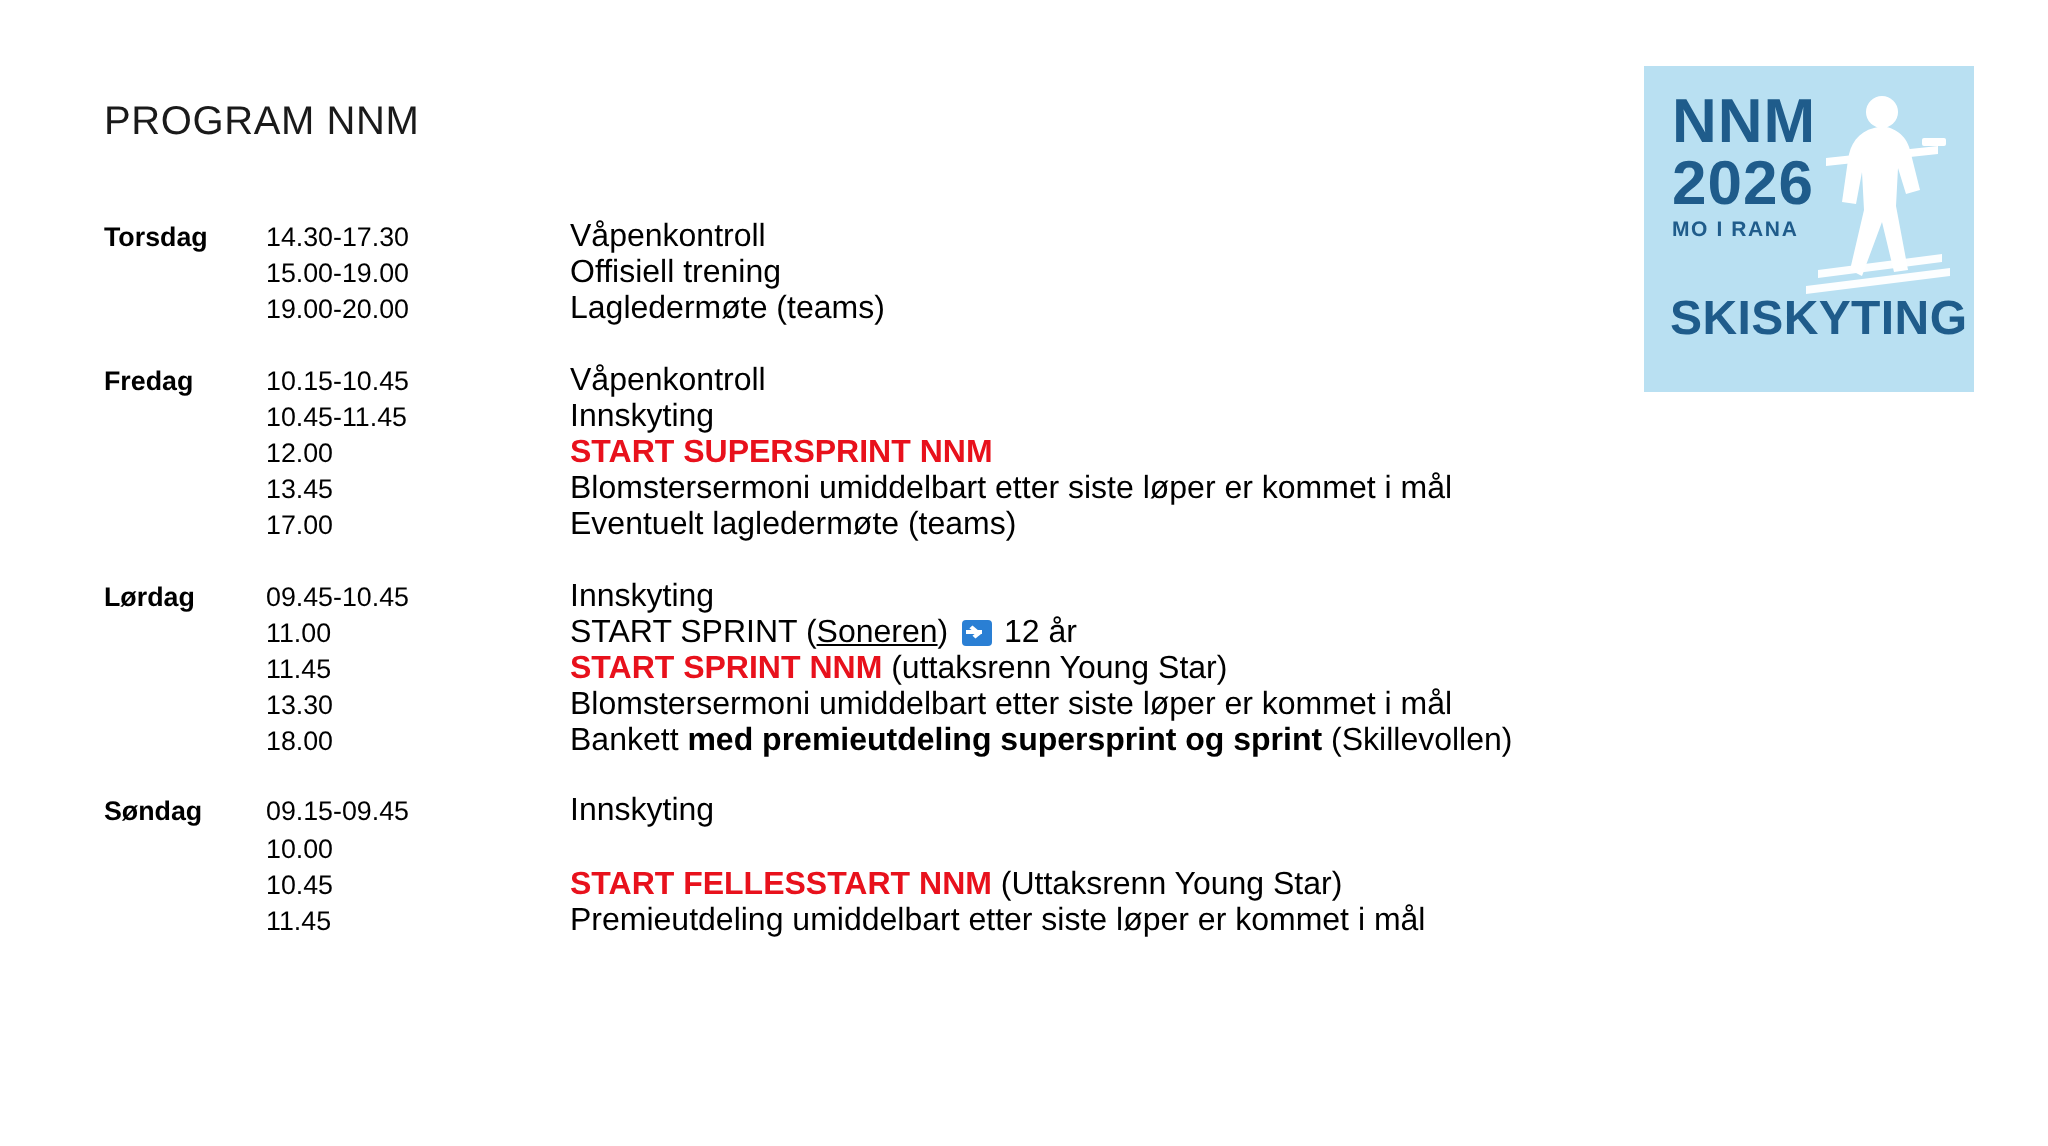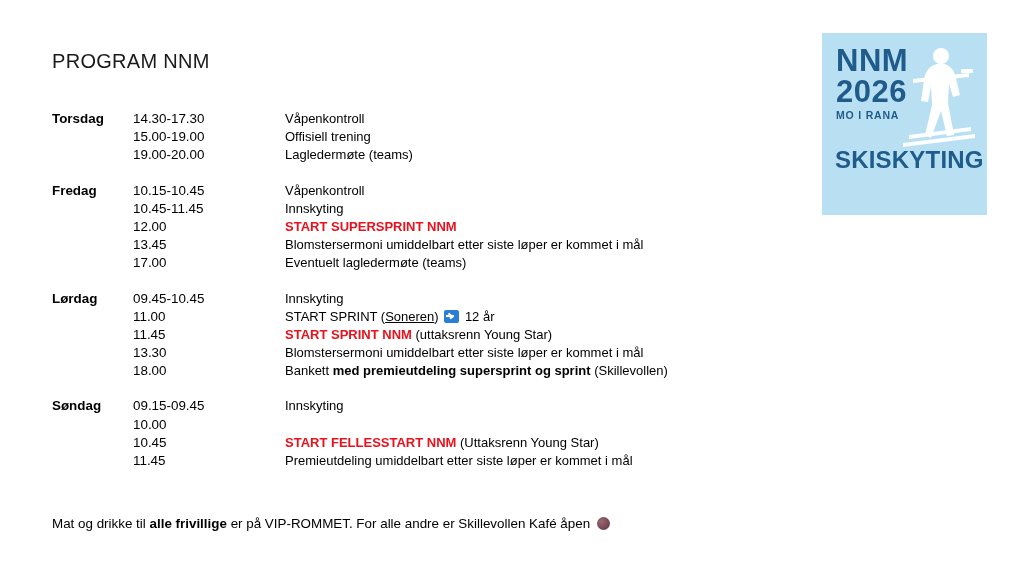--- a/index.html
+++ b/index.html
@@ -27,21 +27,21 @@
     font-size: 20px;
     letter-spacing: 0.3px;
     color: #1a1a1a;
     font-weight: 400;
   }
   .logo {
     position: absolute;
     left: 822px;
     top: 33px;
     width: 165px;
-    height: 182px;
+    height: 163px;
     background: #b9e0f2;
     overflow: hidden;
   }
   .logo-text {
     position: absolute;
     left: 14px;
     top: 12px;
     color: #1f5c8b;
     font-weight: bold;
     line-height: 1;
@@ -98,21 +98,21 @@
     font-size: 13.4px;
   }
   .col-time {
     position: absolute;
     left: 133px;
     font-size: 13.4px;
   }
   .col-event {
     position: absolute;
     left: 285px;
-    font-size: 13px;
+    font-size: 16px;
   }
   .red {
     color: #e8111c;
     font-weight: bold;
   }
   .bold {
     font-weight: bold;
   }
   .underline {
     text-decoration: underline;
@@ -279,17 +279,14 @@
         </span>
       </div>
       <div class="row">
         <span class="col-time">11.45</span>
         <span class="col-event">Premieutdeling umiddelbart etter siste løper er kommet i mål</span>
       </div>
     </div>
 
   </div>
 
-  <div class="footer">
-    <span>Mat og drikke til </span><span class="bold">alle frivillige</span><span> er på VIP-ROMMET. For alle andre er Skillevollen Kafé åpen </span><span class="coffee-icon"></span>
-  </div>
 
 </div>
 
 </body></html>

